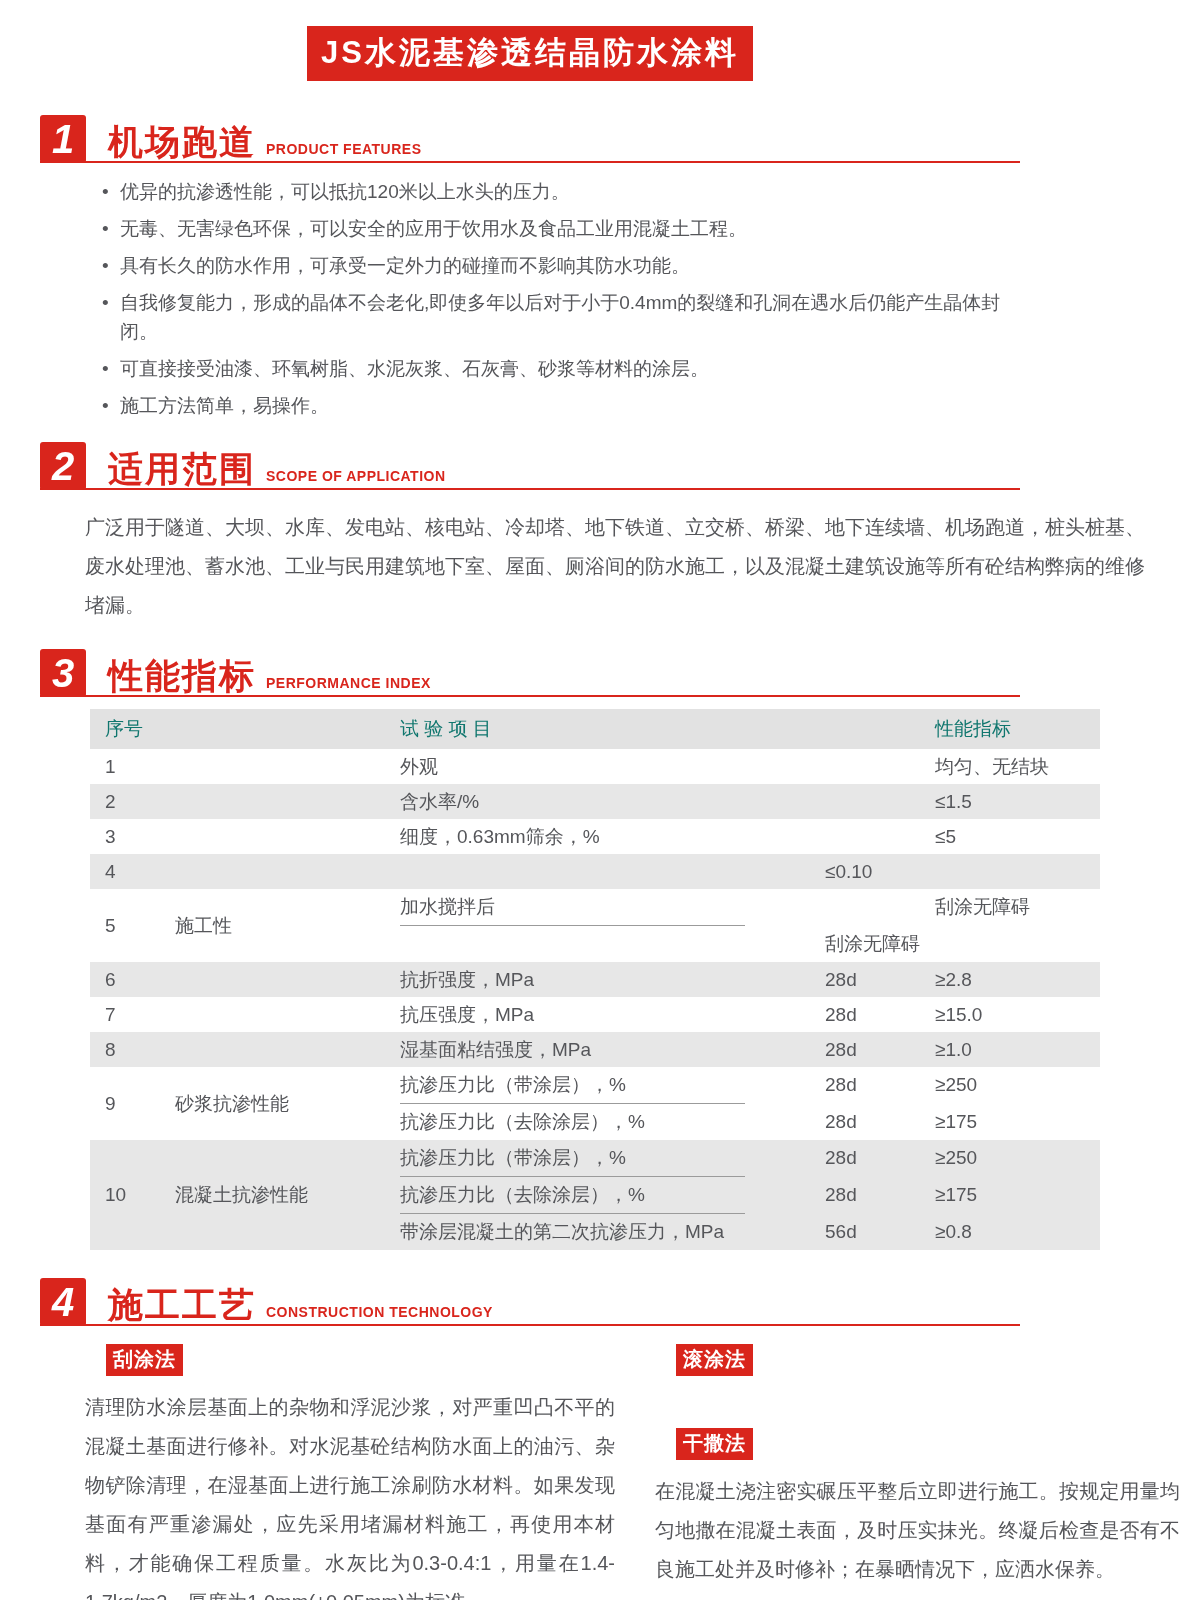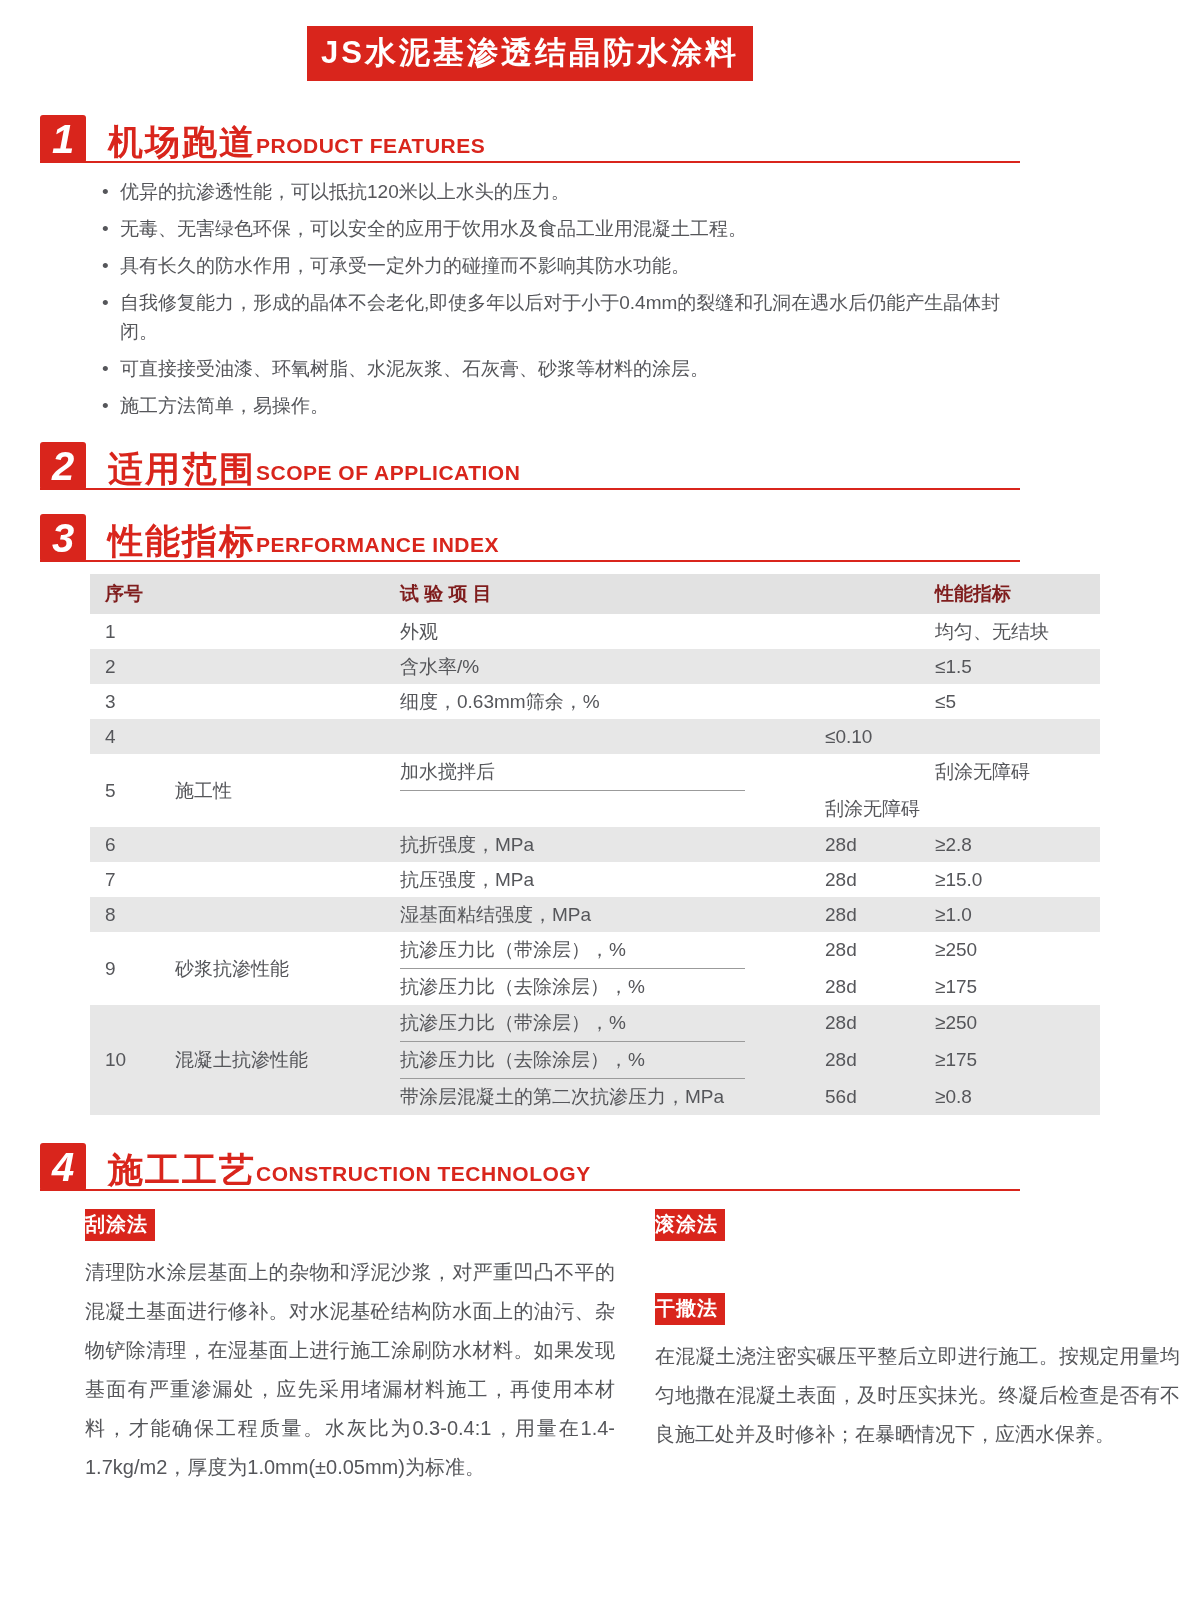--- a/index.html
+++ b/index.html
@@ -35,22 +35,22 @@
     display:flex; align-items:center; justify-content:center;
     border-radius:3px;
     margin-bottom:-4px;
     flex:0 0 auto;
   }
   .sec-title {
     color:var(--accent); font-size:35px; font-weight:bold;
     letter-spacing:2px; margin-left:22px; line-height:1;
   }
   .sec-sub {
-    color:var(--accent); font-size:21px; font-weight:bold;
-    margin-left:0; line-height:1; padding-bottom:3px; letter-spacing:0.5px;
+    color:var(--accent); font-size:14px; font-weight:bold;
+    margin-left:10px; line-height:1; padding-bottom:3px; letter-spacing:0.5px;
   }
 
   
   .bullets { list-style:none; margin:14px 0 0 62px; }
   .bullets li {
     font-size:19px; line-height:29px; margin-bottom:8px;
     position:relative; padding-left:18px;
   }
   .bullets li::before {
     content:"•"; position:absolute; left:0; top:0;
@@ -66,37 +66,38 @@
   
   .perf-table { margin:12px 0 0 50px; width:1010px; font-size:19px; }
   .trow {
     display:grid;
     grid-template-columns:70px 225px 425px 110px 1fr;
     align-items:center;
     min-height:35px;
     padding-left:15px;
   }
   .trow.shade { background:#e7e7e7; }
-  .trow.thead { background:#e2e2e2; min-height:40px; font-weight:bold; color:#7f1d1d; }
+  .trow.thead { background:#e2e2e2; min-height:40px; font-weight:normal; color:#0f766e; }
   .tcell { padding:3px 0; }
   .stack { grid-column:3 / -1; }
   .subrow {
     display:grid; grid-template-columns:425px 110px 1fr;
     align-items:center; min-height:36px;
   }
   .subsep { width:345px; border-top:1px solid #9b9b9b; height:0; }
 
   
   .construct-cols { display:flex; margin:18px 0 0 45px; gap:40px; }
   .construct-left { width:530px; flex:0 0 auto; }
   .construct-right { width:525px; flex:0 0 auto; }
   .method-chip {
     display:inline-block; background:var(--accent); color:#fff;
-    font-size:20px; font-weight:bold; padding:2px 7px 3px 0;
+    font-size:20px; font-weight:bold; padding:2px 7px 3px 7px;
     letter-spacing:1px;
+    margin-left:21px;
   }
   .method-body {
     margin-top:12px; font-size:20px; line-height:39px; text-align:justify;
   }
   .right-gap { height:52px; }
 
   
   .s1 { margin-top:34px; }
   .s2 { margin-top:22px; }
   .s3 { margin-top:24px; }
@@ -126,20 +127,21 @@
         <li>施工方法简单，易操作。</li>
       </ul>
   </section>
 
   <section class="s2">
     <div class="sec-head">
       <div class="sec-num">2</div>
       <div class="sec-title">适用范围</div>
       <div class="sec-sub">SCOPE OF APPLICATION</div>
     </div>
+    <p class="scope-body">广泛用于隧道、大坝、水库、发电站、核电站、冷却塔、地下铁道、立交桥、桥梁、地下连续墙、机场跑道，桩头桩基、废水处理池、蓄水池、工业与民用建筑地下室、屋面、厕浴间的防水施工，以及混凝土建筑设施等所有砼结构弊病的维修堵漏。</p>
   </section>
 
   <section class="s3">
     <div class="sec-head">
       <div class="sec-num">3</div>
       <div class="sec-title">性能指标</div>
       <div class="sec-sub">PERFORMANCE INDEX</div>
     </div>
     <div class="perf-table" id="perf-table">
       <div class="trow thead">

